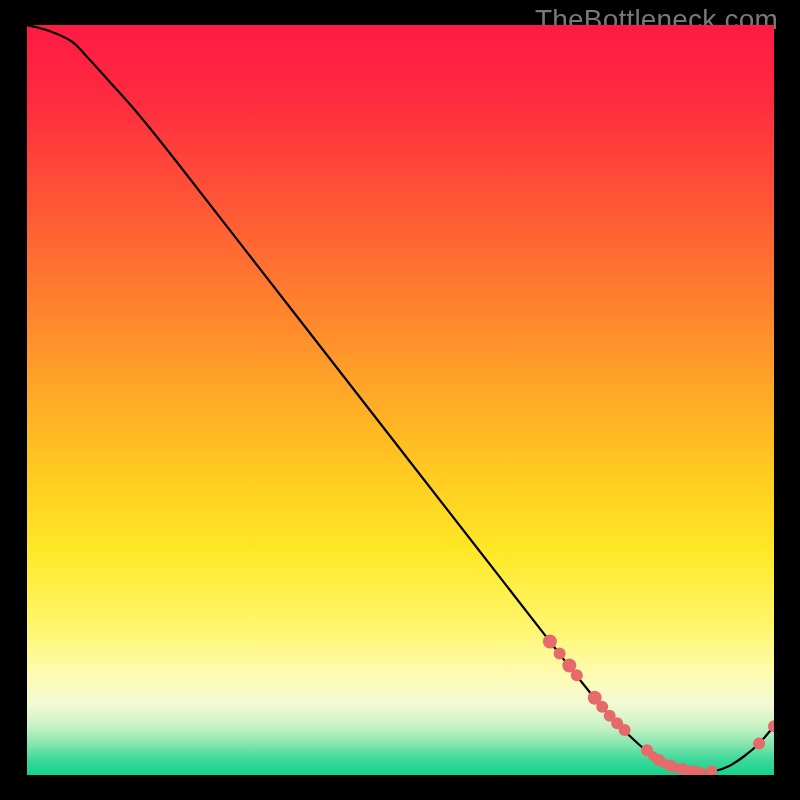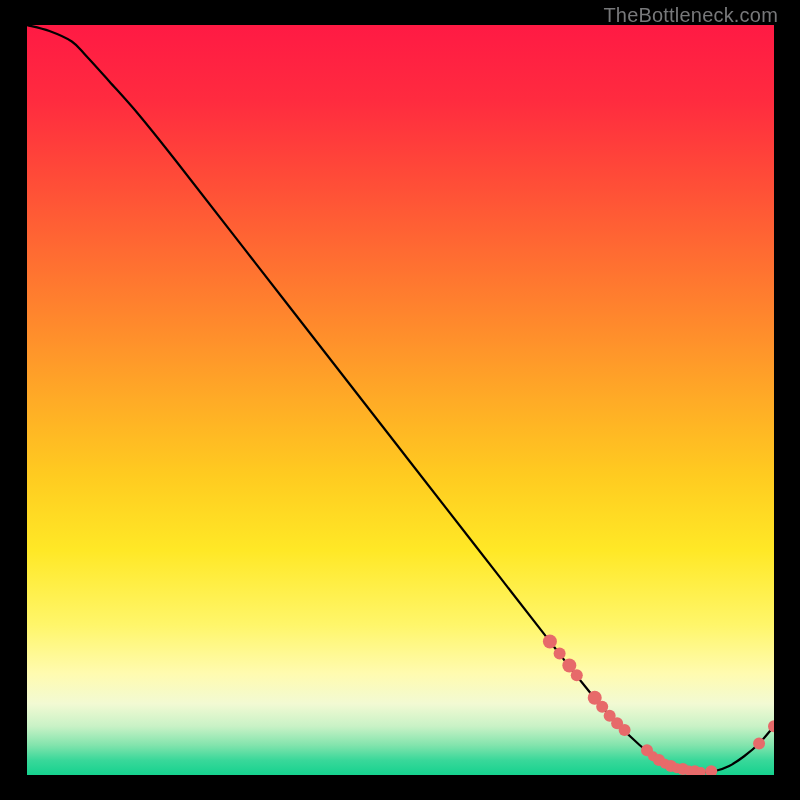--- a/index.html
+++ b/index.html
@@ -30,21 +30,21 @@
   .curve {
     position: absolute;
     inset: 0;
     pointer-events: none;
   }
   .watermark {
     position: absolute;
     top: 4px;
     right: 22px;
     font-family: Arial, Helvetica, sans-serif;
-    font-size: 20px;
+    font-size: 28px;
     letter-spacing: 0.2px;
     color: #77787a;
     font-weight: 500;
     user-select: none;
   }
 </style>
 </head>
 <body>
 
 <div class="stage">

